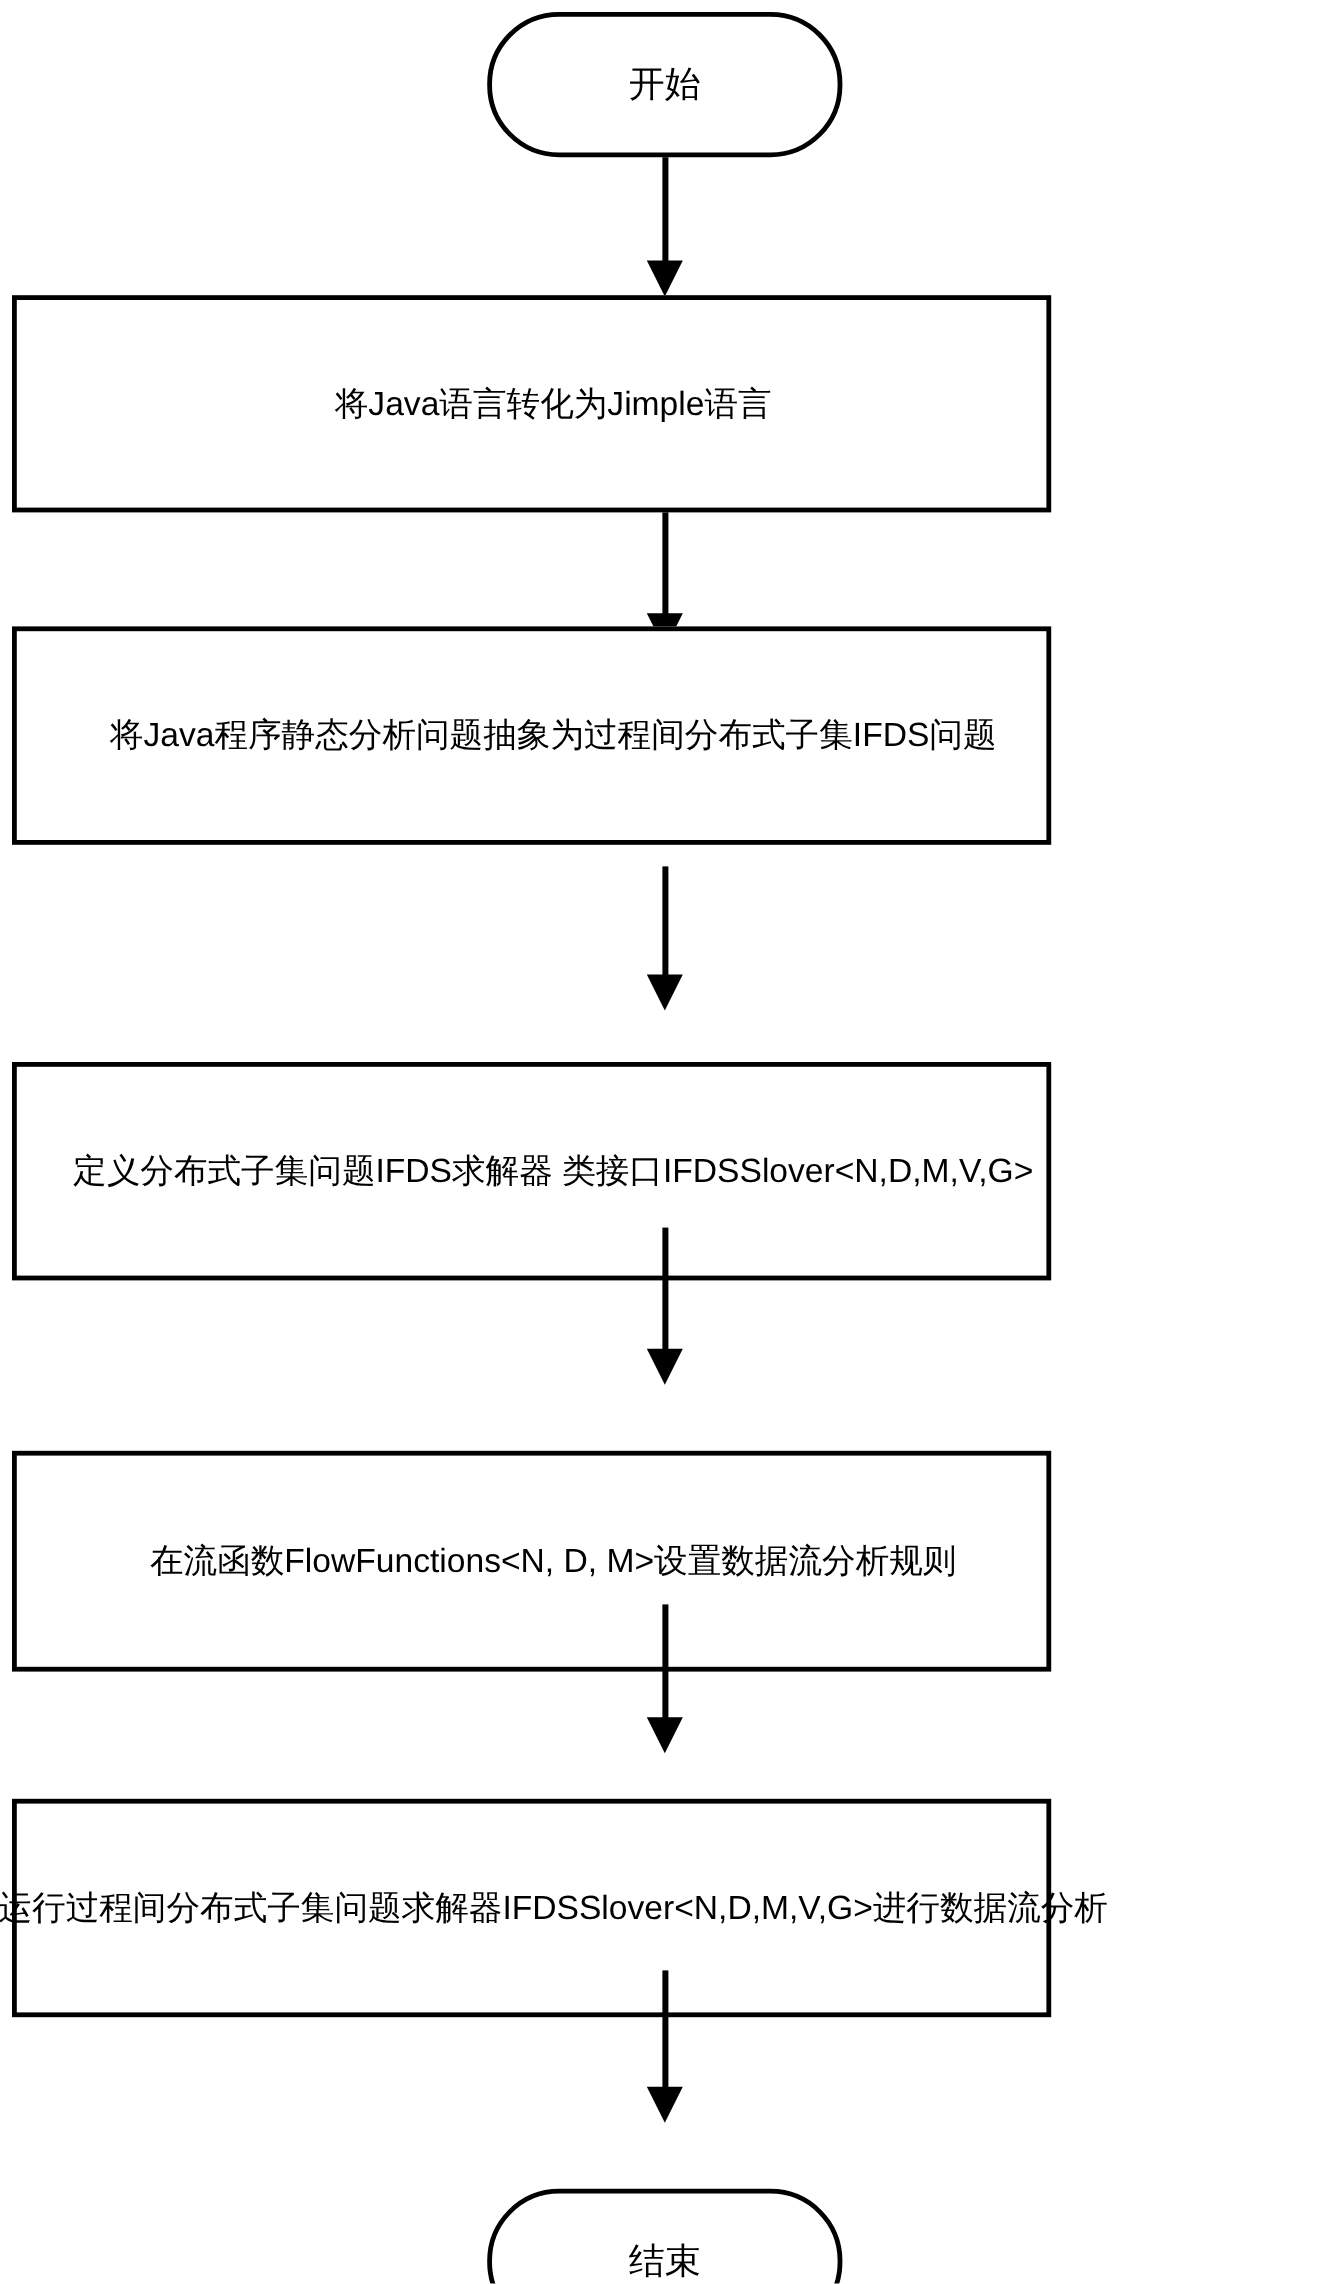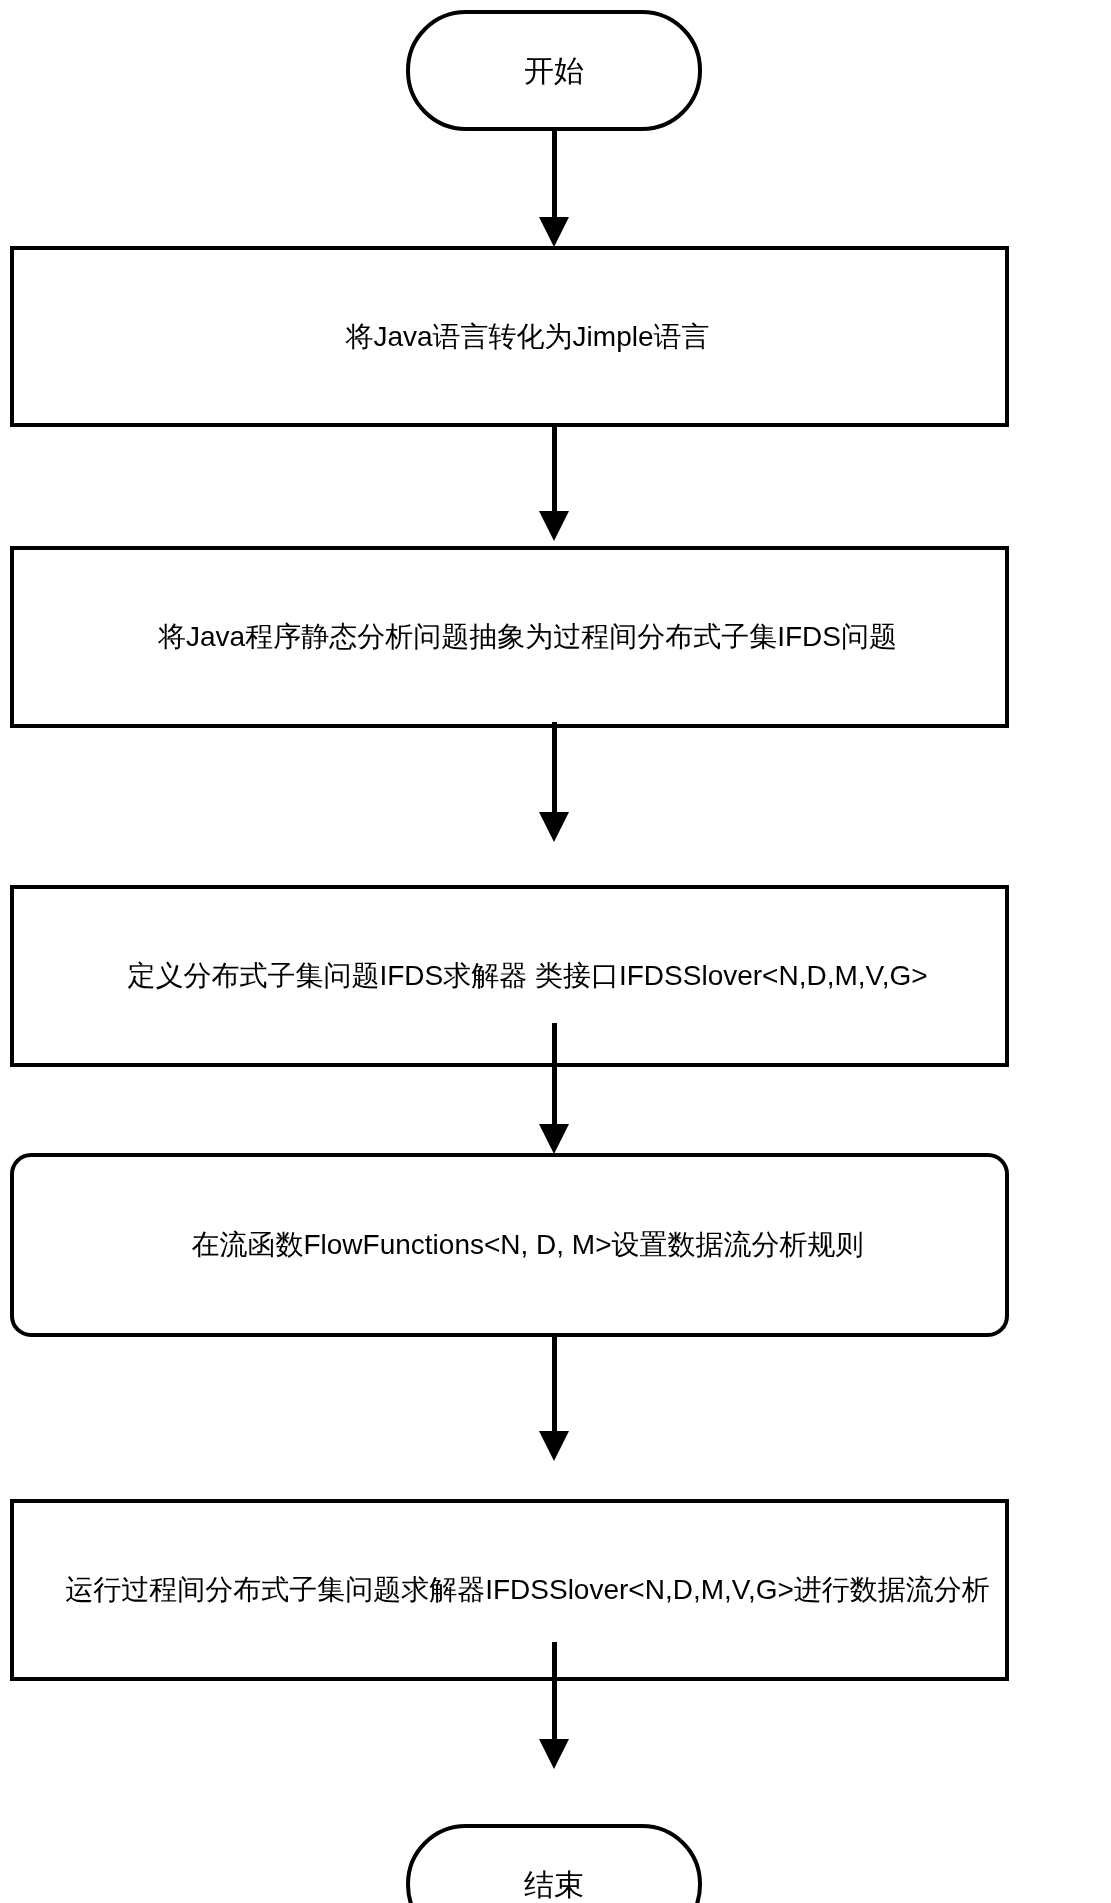--- a/index.html
+++ b/index.html
@@ -30,21 +30,21 @@
     text-align: center;
   }
   .terminal .label {
     font-size: 30px;
     line-height: 1;
     white-space: nowrap;
   }
   .step {
     position: absolute;
     left: 10px;
-    width: 999px;
+    width: 866px;
     box-sizing: border-box;
     border: 4px solid #000;
     background: #fff;
     display: flex;
     align-items: center;
     justify-content: center;
     padding-left: 36px;
   }
   .step .label {
     font-size: 28px;
@@ -89,39 +89,39 @@
 
 <div class="step" style="top:246px;height:181px;">
   <span class="label">将Java语言转化为Jimple语言</span>
 </div>
 
 <div class="arrow" style="top:427px;height:114px;">
   <div class="shaft" style="height:88px;"></div>
   <div class="head"></div>
 </div>
 
-<div class="step" style="top:546px;height:182px;">
+<div class="step" style="top:522px;height:182px;">
   <span class="label">将Java程序静态分析问题抽象为过程间分布式子集IFDS问题</span>
 </div>
 
 <div class="arrow" style="top:722px;height:120px;">
   <div class="shaft" style="height:94px;"></div>
   <div class="head"></div>
 </div>
 
 <div class="step" style="top:841px;height:182px;margin-top:44px;">
   <span class="label">定义分布式子集问题IFDS求解器 类接口IFDSSlover&lt;N,D,M,V,G&gt;</span>
 </div>
 
 <div class="arrow" style="top:1023px;height:131px;">
   <div class="shaft" style="height:105px;"></div>
   <div class="head"></div>
 </div>
 
-<div class="step" style="top:1153px;height:184px;border-radius:21px;">
+<div class="step" style="top:1209px;height:184px;">
   <span class="label">在流函数FlowFunctions&lt;N, D, M&gt;设置数据流分析规则</span>
 </div>
 
 <div class="arrow" style="top:1337px;height:124px;">
   <div class="shaft" style="height:98px;"></div>
   <div class="head"></div>
 </div>
 
 <div class="step" style="top:1499px;height:182px;">
   <span class="label">运行过程间分布式子集问题求解器IFDSSlover&lt;N,D,M,V,G&gt;进行数据流分析</span>

